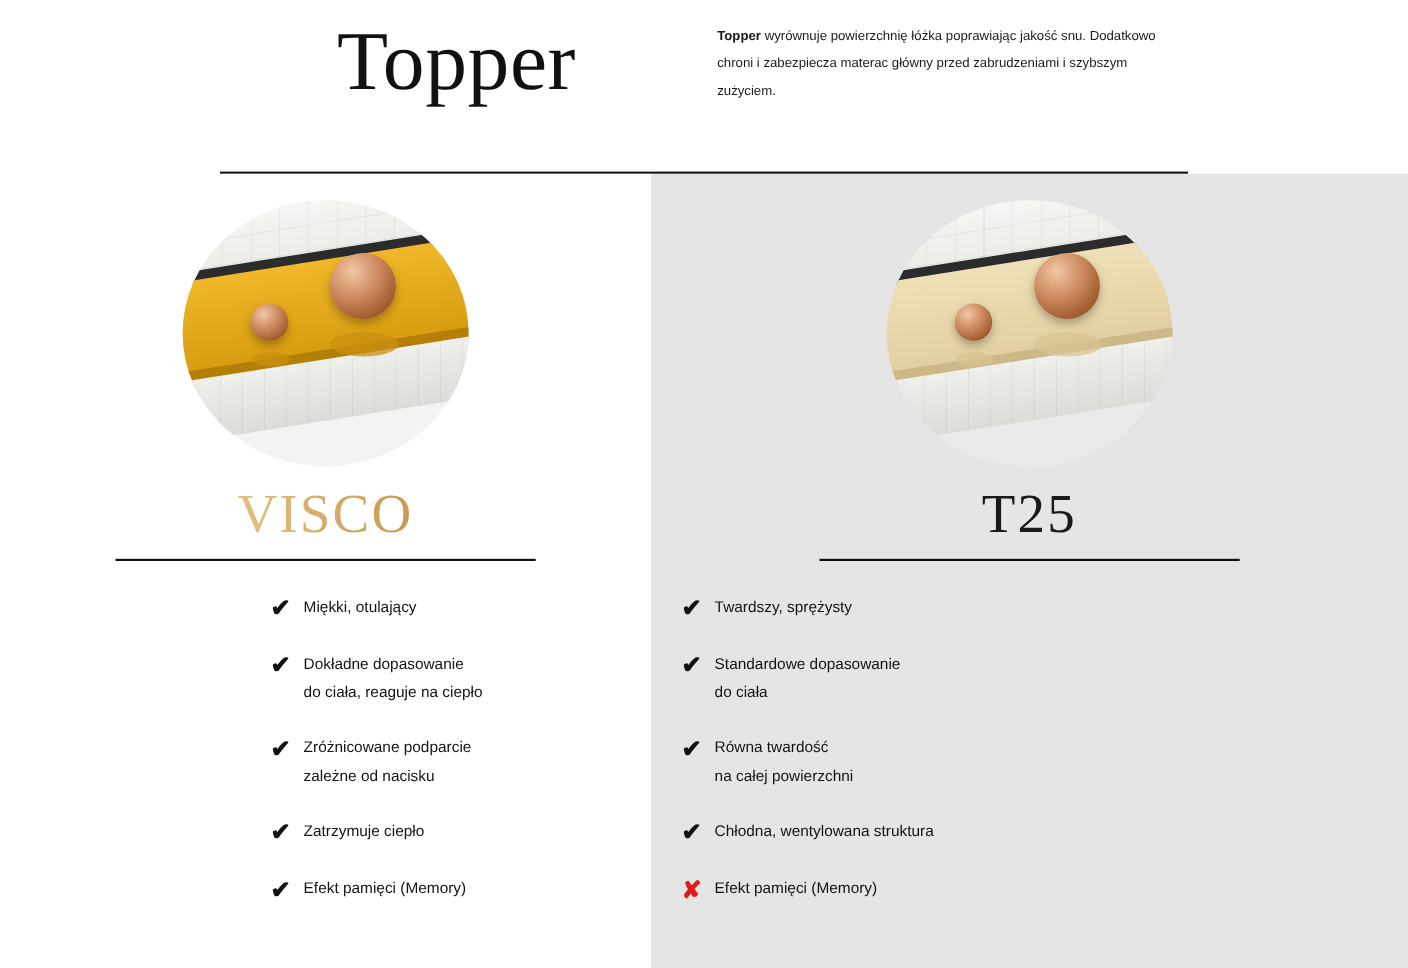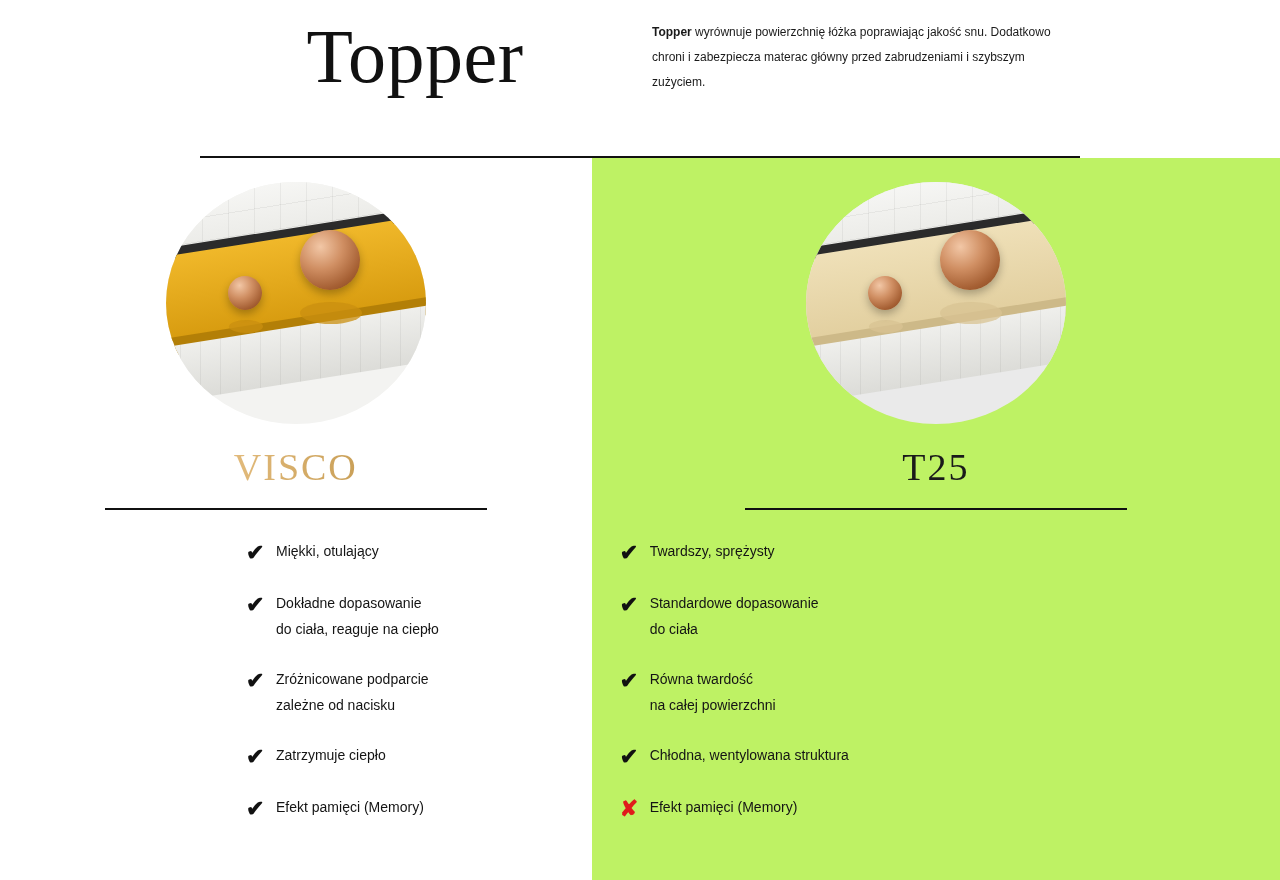--- a/index.html
+++ b/index.html
@@ -77,21 +77,21 @@
   .col {
     position: relative;
     height: 722px;
   }
   .col-left {
     width: 636px;
     background: #ffffff;
   }
   .col-right {
     width: 740px;
-    background: #bef264;
+    background: #e5e5e5;
   }
 
   
   .circle-wrap {
     position: relative;
     margin: 24px auto 0;
     width: 260px;
     height: 242px;
   }
   .circle {
@@ -175,21 +175,21 @@
     opacity: .75;
   }
   .dimple-big { width: 62px; height: 22px; left: 150px; top: 104px; }
   .dimple-small { width: 34px; height: 13px; left: 79px; top: 122px; }
 
   
   .product-name {
     margin-top: 14px;
     text-align: center;
     font-family: "Liberation Serif", serif;
-    font-size: 38px;
+    font-size: 50px;
     letter-spacing: 2px;
     line-height: 58px;
   }
   .name-visco {
     background: linear-gradient(90deg, #b0793a 0%, #e7c083 35%, #caa058 60%, #9c6a2e 100%);
     -webkit-background-clip: text;
     background-clip: text;
     color: transparent;
   }
   .name-t25 { color: #1a1a1a; }

